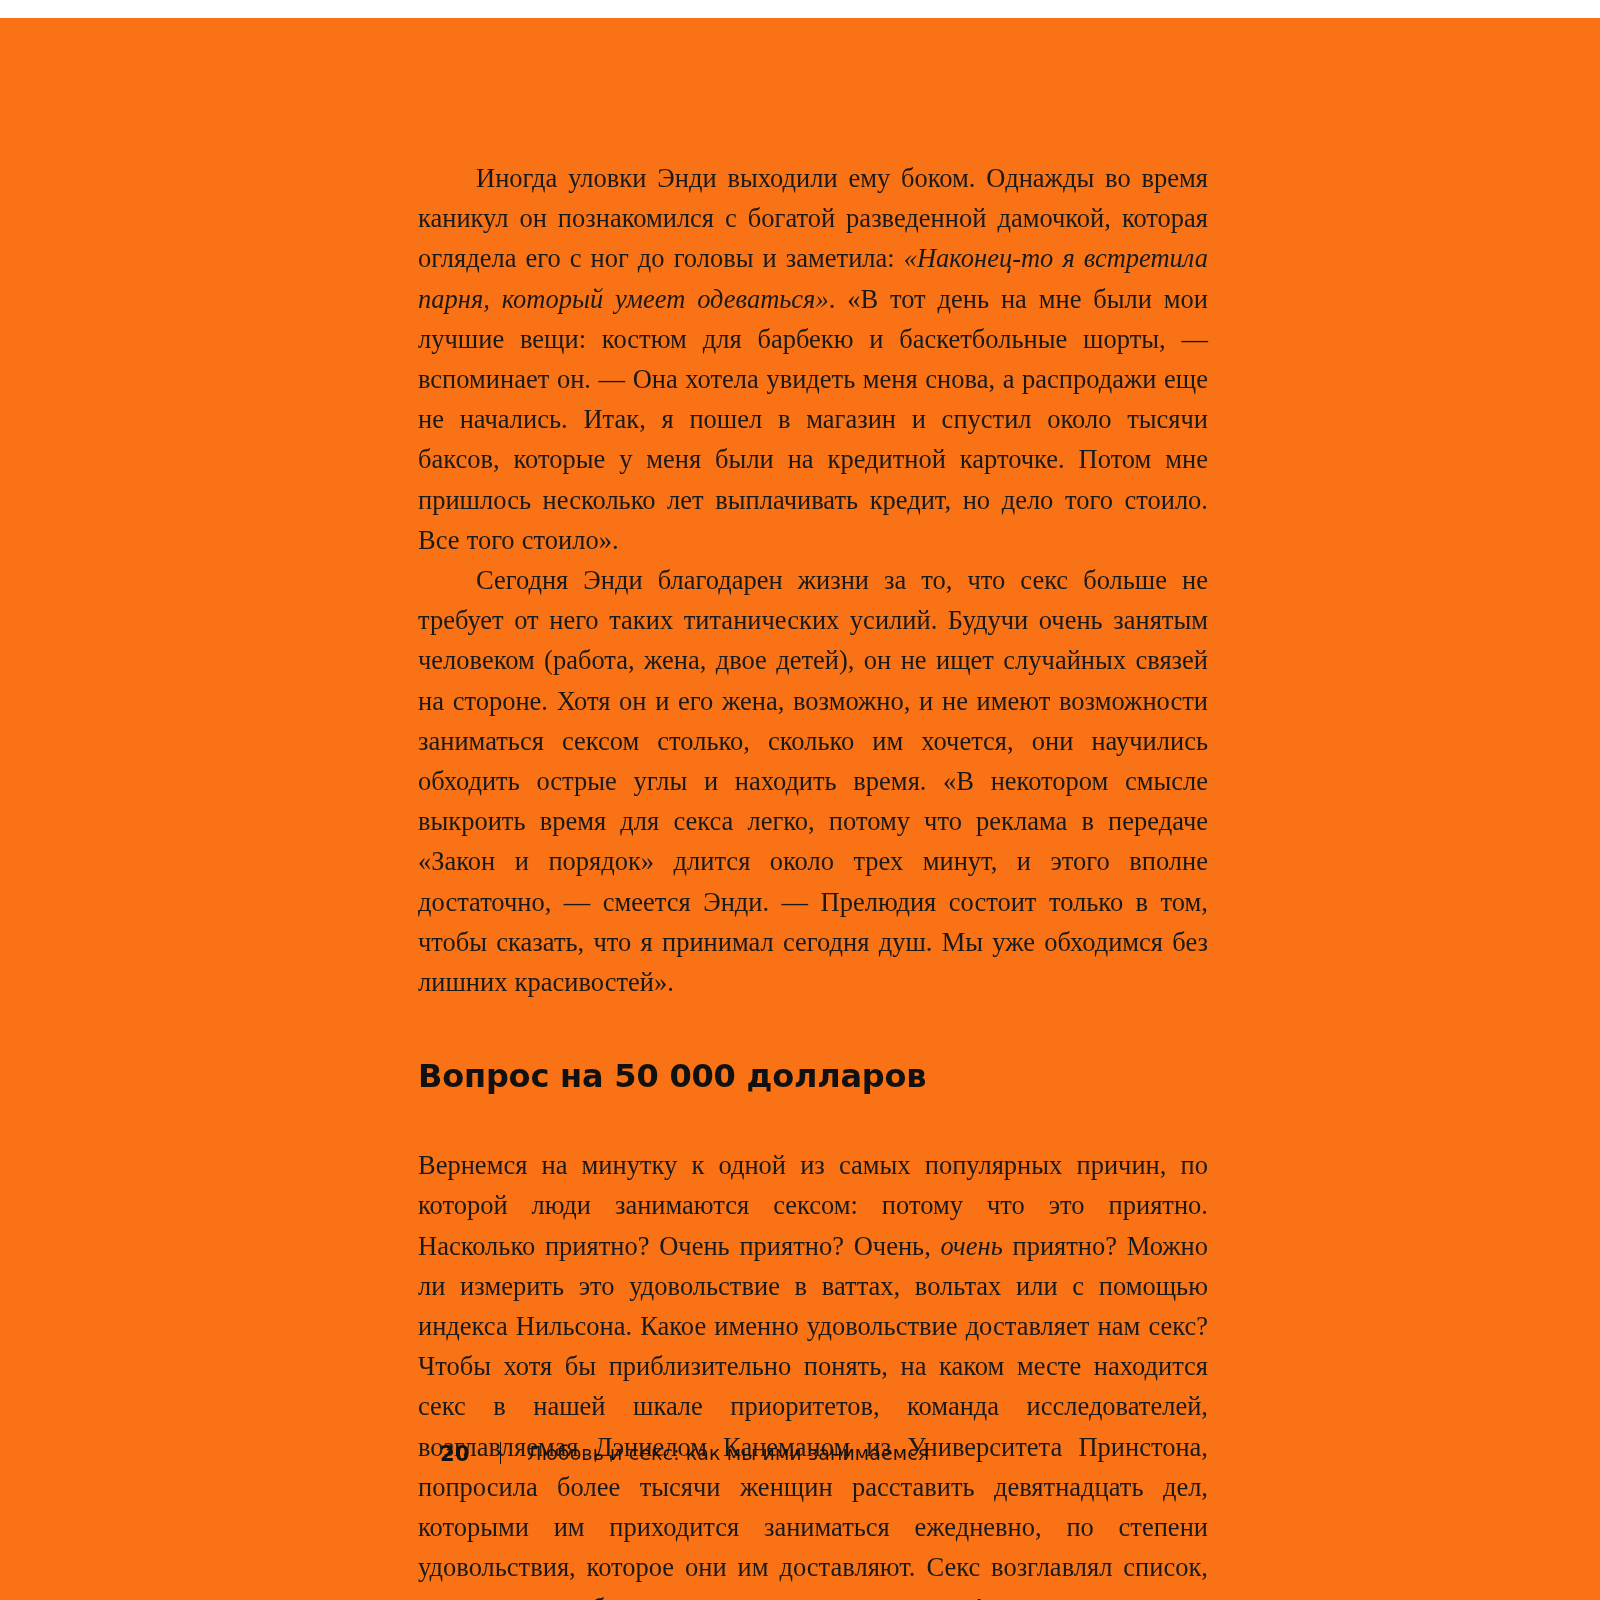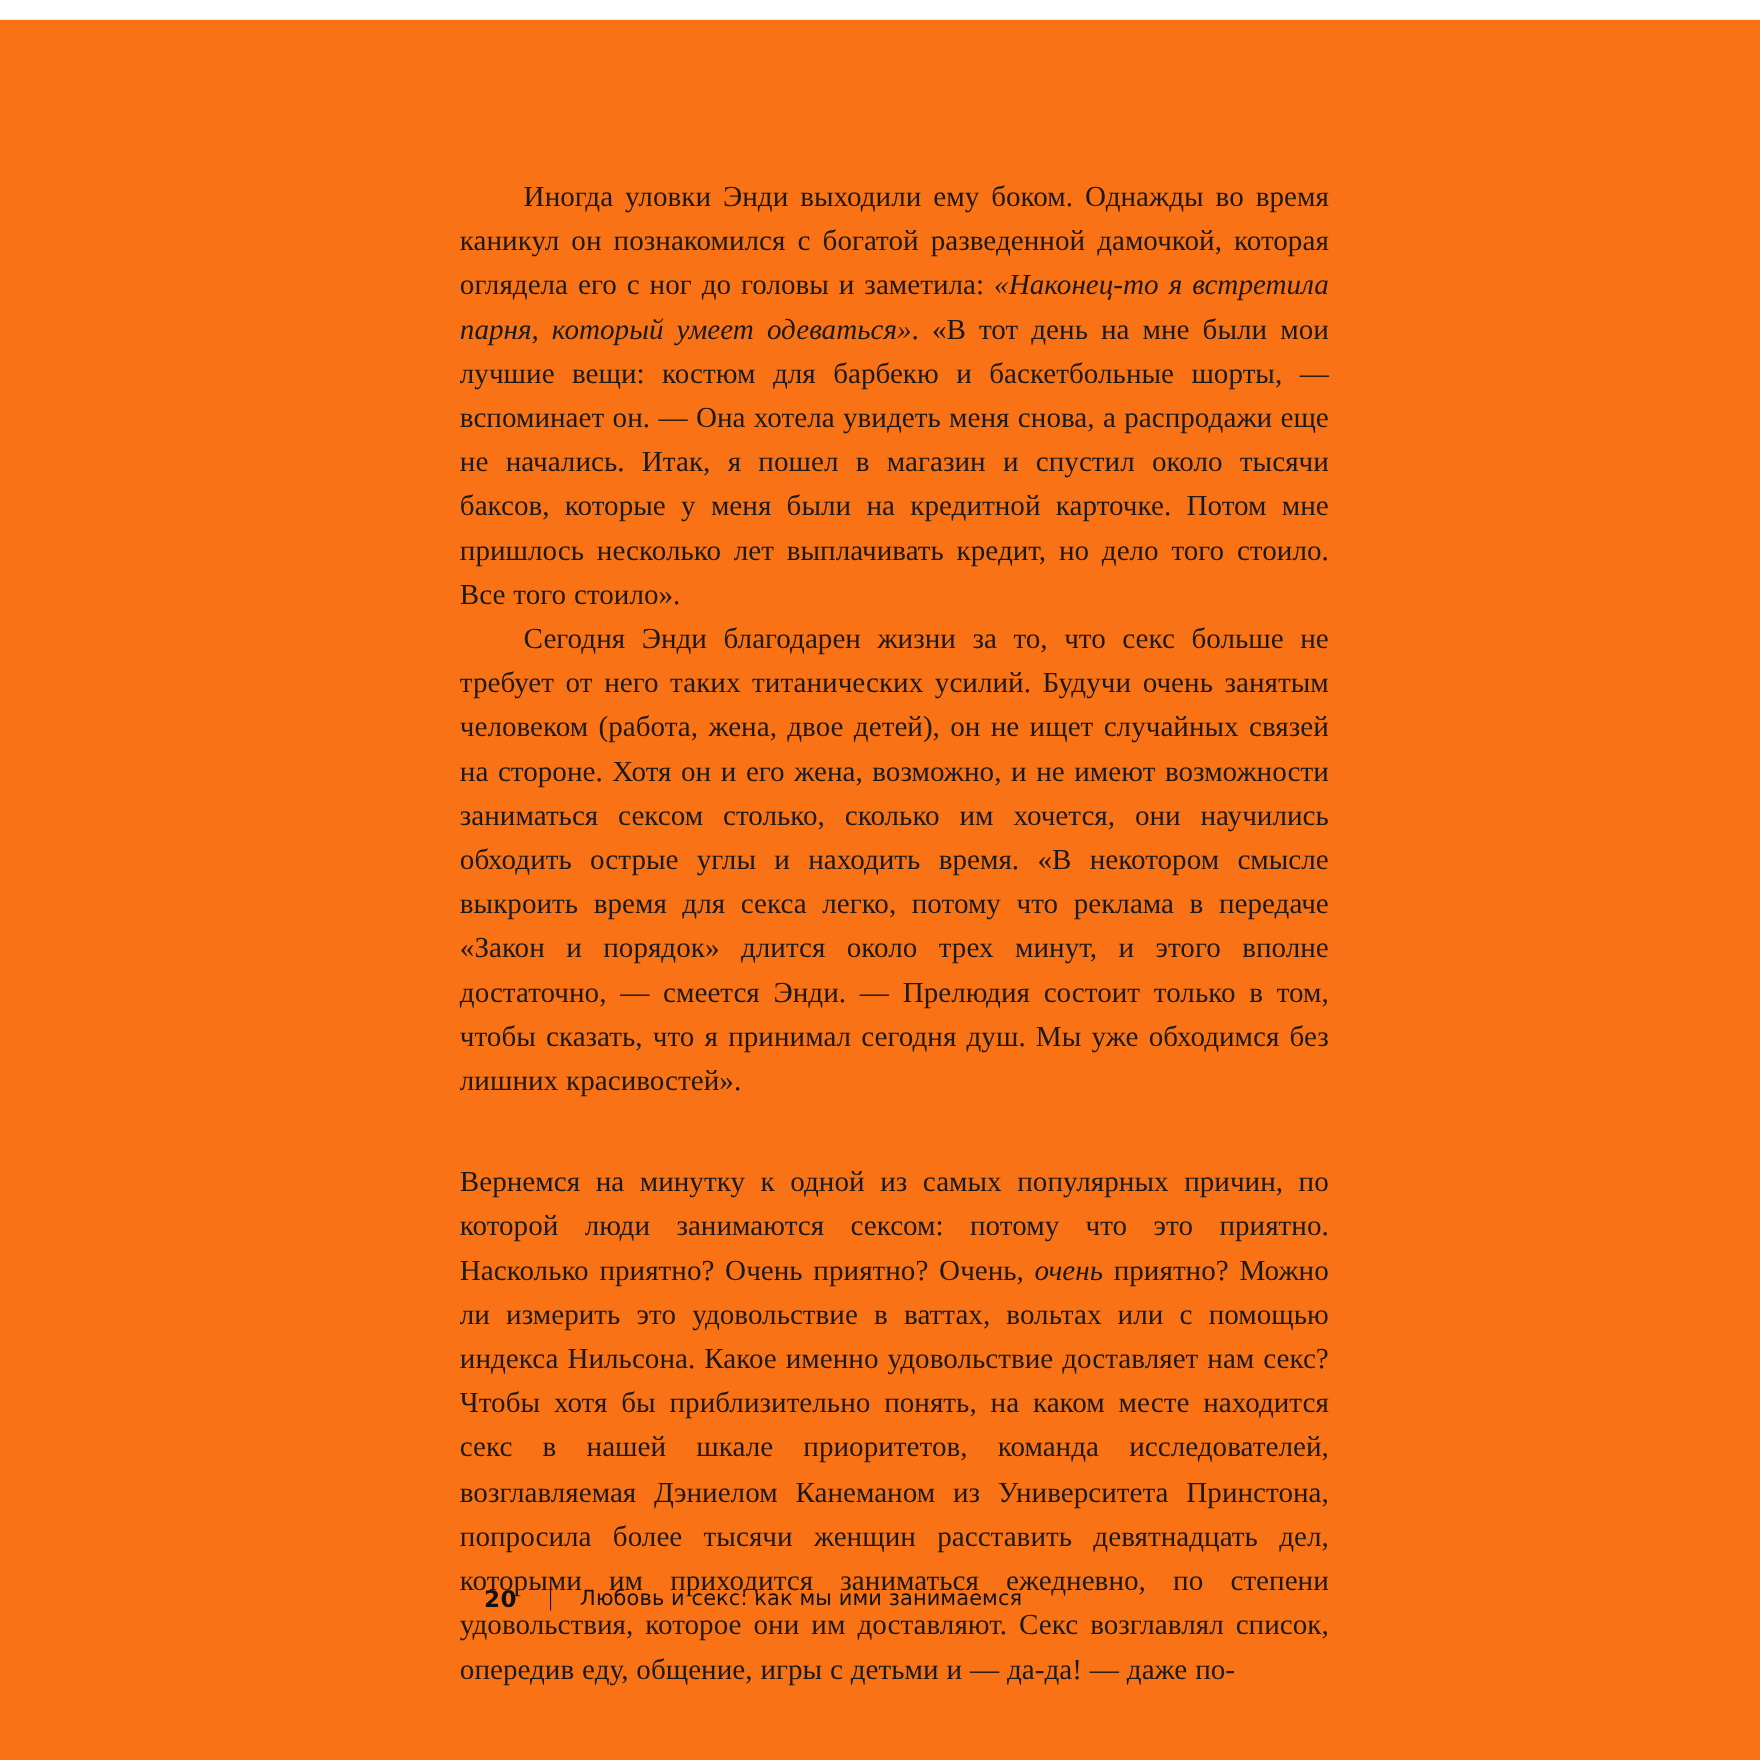--- a/index.html
+++ b/index.html
@@ -103,20 +103,21 @@
 
 <div class="page">
 
   <div class="text-column">
 
     <p class="body-par" id="par-andy-tricks">Иногда уловки Энди выходили ему боком. Однажды во время каникул он познакомился с богатой разведенной дамочкой, которая оглядела его с ног до головы и заметила: <em>«Наконец-то я встретила парня, который умеет одеваться»</em>. «В тот день на мне были мои лучшие вещи: костюм для барбекю и баскетбольные шорты, — вспоминает он. — Она хотела увидеть меня снова, а распродажи еще не начались. Итак, я пошел в магазин и спустил около тысячи баксов, которые у меня были на кредитной карточке. Потом мне пришлось несколько лет выплачивать кредит, но дело того стоило. Все того стоило».</p>
 
     <p class="body-par" id="par-andy-today">Сегодня Энди благодарен жизни за то, что секс больше не требует от него таких титанических усилий. Будучи очень занятым человеком (работа, жена, двое детей), он не ищет случайных связей на стороне. Хотя он и его жена, возможно, и не имеют возможности заниматься сексом столько, сколько им хочется, они научились обходить острые углы и находить время. «В некотором смысле выкроить время для секса легко, потому что реклама в передаче «Закон и порядок» длится около трех минут, и этого вполне достаточно, — смеется Энди. — Прелюдия состоит только в том, чтобы сказать, что я принимал сегодня душ. Мы уже обходимся без лишних красивостей».</p>
 
     <div class="heading-block">
+      <div class="section-heading">Вопрос на 50 000 долларов</div>
     </div>
 
     <p class="body-par no-indent" id="par-pleasure">Вернемся на минутку к одной из самых популярных причин, по которой люди занимаются сексом: потому что это приятно. Насколько приятно? Очень приятно? Очень, <em>очень</em> приятно? Можно ли измерить это удовольствие в ваттах, вольтах или с помощью индекса Нильсона. Какое именно удовольствие доставляет нам секс? Чтобы хотя бы приблизительно понять, на каком месте находится секс в нашей шкале приоритетов, команда исследователей, возглавляемая Дэниелом Канеманом из Университета Принстона, попросила более тысячи женщин расставить девятнадцать дел, которыми им приходится заниматься ежедневно, по степени удовольствия, которое они им доставляют. Секс возглавлял список, опередив еду, общение, игры с детьми и — да-да! — даже по-</p>
 
   </div>
 
   <div class="footer">
     <span class="folio">20</span>
     <span class="folio-sep"></span>
     <span class="running-title">Любовь и секс: как мы ими занимаемся</span>

